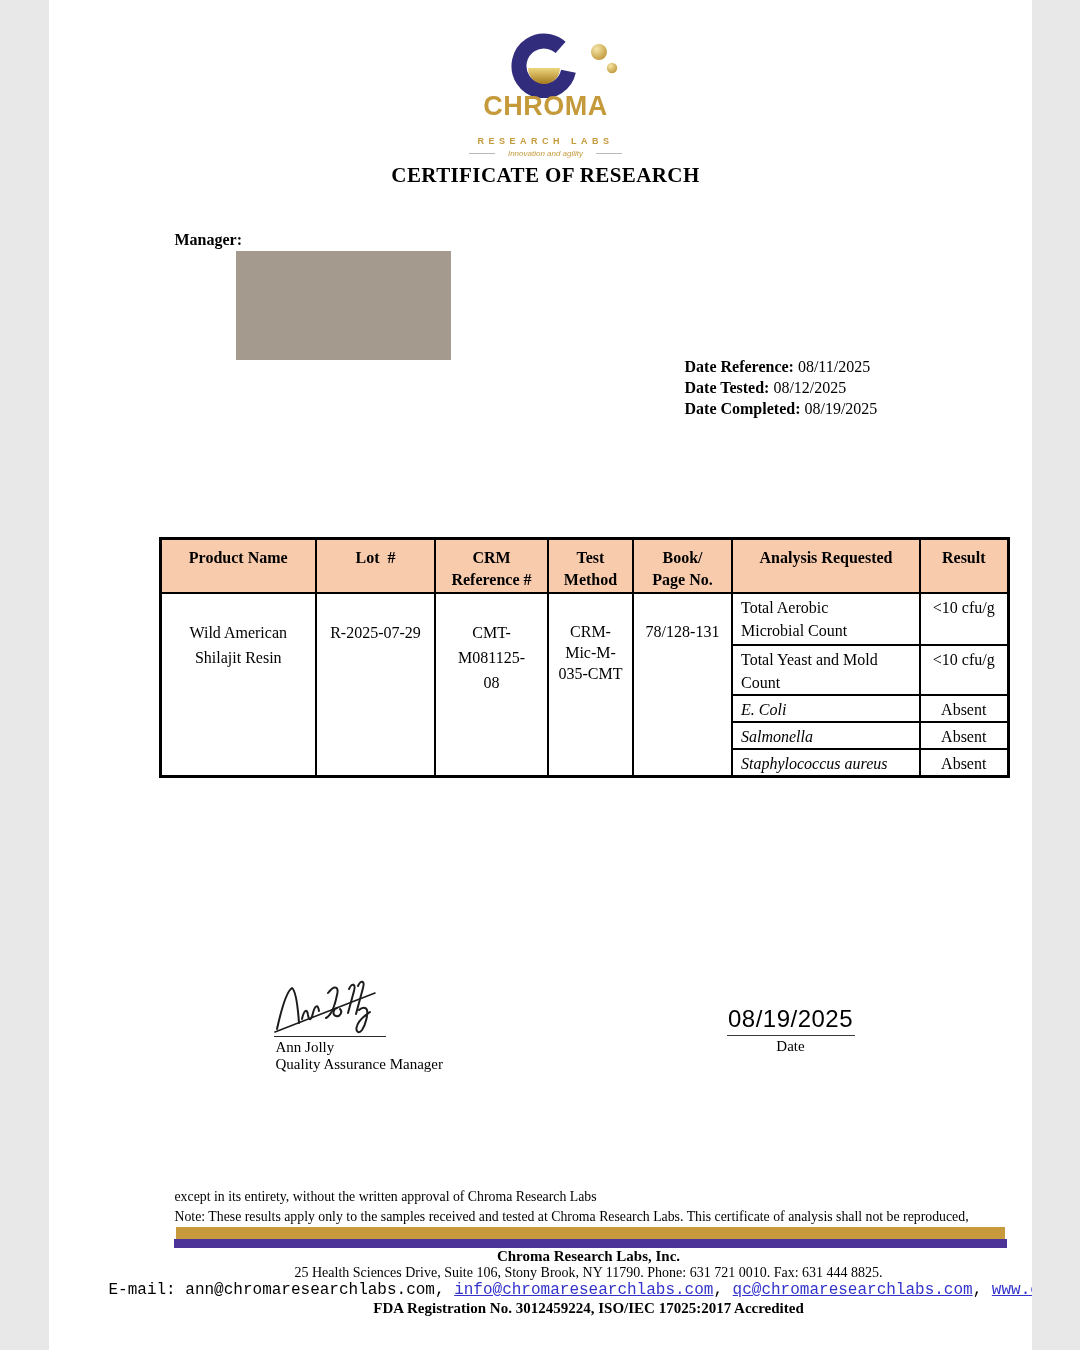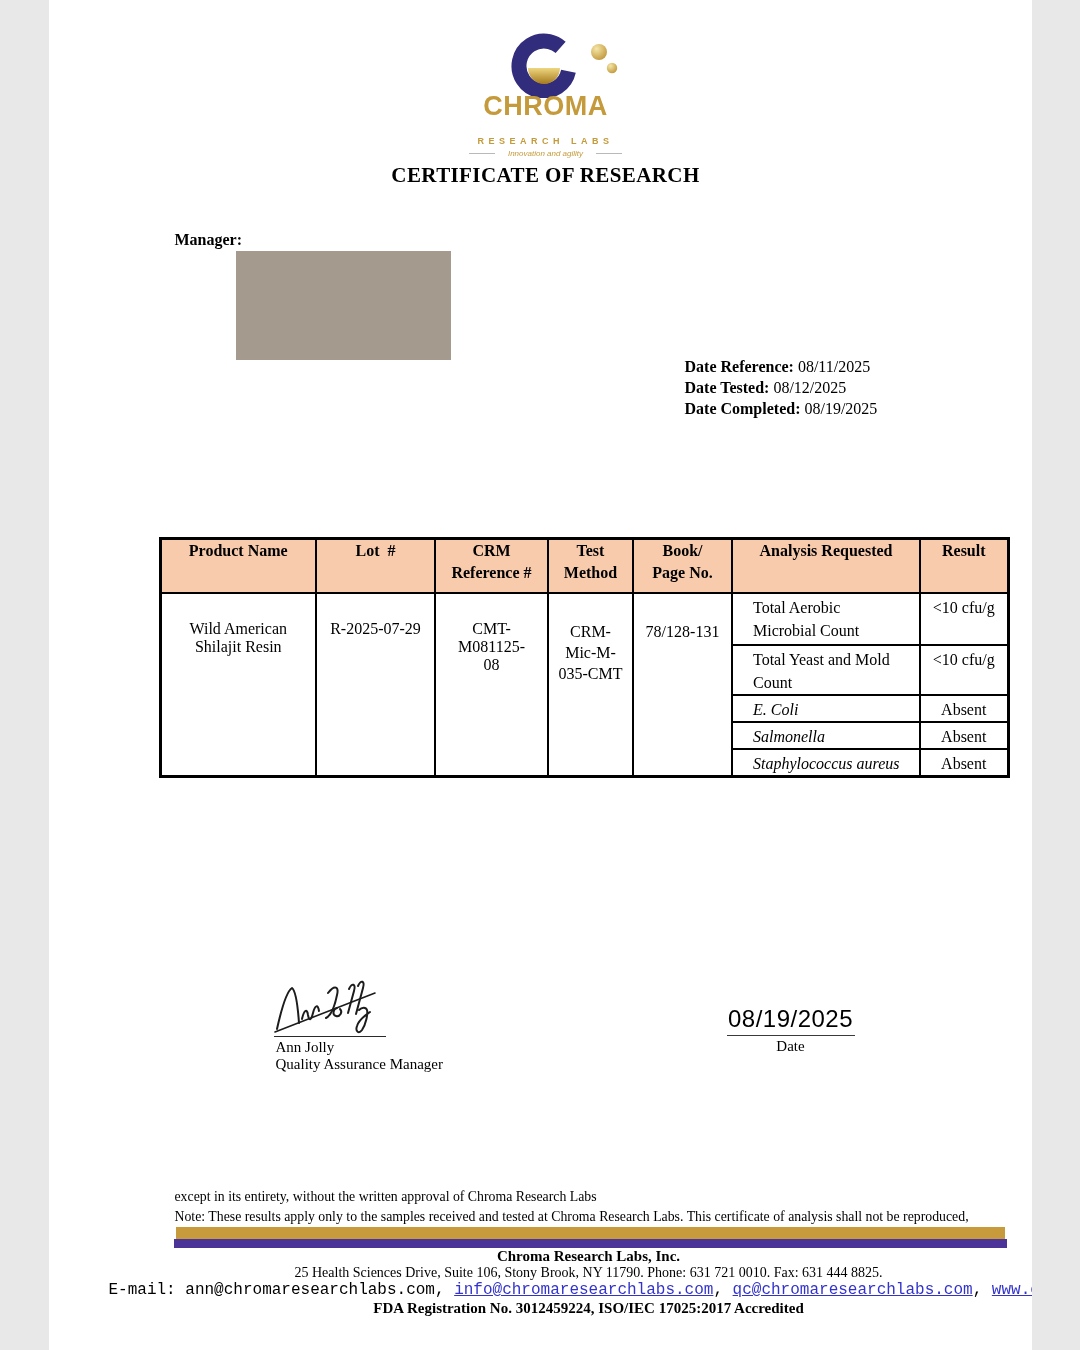--- a/index.html
+++ b/index.html
@@ -38,28 +38,28 @@
   .dates { position:absolute; left:636px; top:356px; font-size:16px; line-height:21px; }
   .dates b { font-weight:bold; }
   
   table.coa {
     position:absolute; left:110px; top:537px; width:848px;
     border-collapse:collapse; table-layout:fixed; border:3px solid #000;
   }
   table.coa th, table.coa td { border:2px solid #000; font-size:16px; }
   table.coa th {
     background:#f8cbad; font-weight:bold; text-align:center; vertical-align:top;
-    line-height:22px; white-space:pre-wrap;
+    padding-top:7px; line-height:22px; white-space:pre-wrap;
   }
   tr.hdr { height:54px; }
   tr.r1 { height:52px; } tr.r2 { height:46px; }
   tr.r3 { height:25px; } tr.r4 { height:25px; } tr.r5 { height:26px; }
-  td.main { text-align:center; vertical-align:top; padding-top:26px; line-height:18px; }
+  td.main { text-align:center; vertical-align:top; padding-top:26px; line-height:25px; }
   td.sm   { font-size:13.5px; line-height:21px; padding-top:27px; }
-  td.an   { text-align:left; vertical-align:top; padding:2px 4px 0 20px; line-height:23px; }
+  td.an   { text-align:left; vertical-align:top; padding:2px 4px 0 8px; line-height:23px; }
   td.res  { text-align:center; vertical-align:top; padding-top:2px; line-height:23px; }
   .pre { white-space:pre-line; }
   .it  { font-style:italic; }
   
   .sig-svg   { position:absolute; left:222px; top:977px; }
   .sig-rule  { position:absolute; left:225px; top:1036px; width:112px; border-top:1.5px solid #2a2a2a; }
   .sig-name  { position:absolute; left:227px; top:1039px; font-size:15px; }
   .sig-title { position:absolute; left:227px; top:1056px; font-size:15px; }
   .sign-date { position:absolute; left:662px; top:1006px; width:160px; text-align:center; }
   .sign-date .val {

